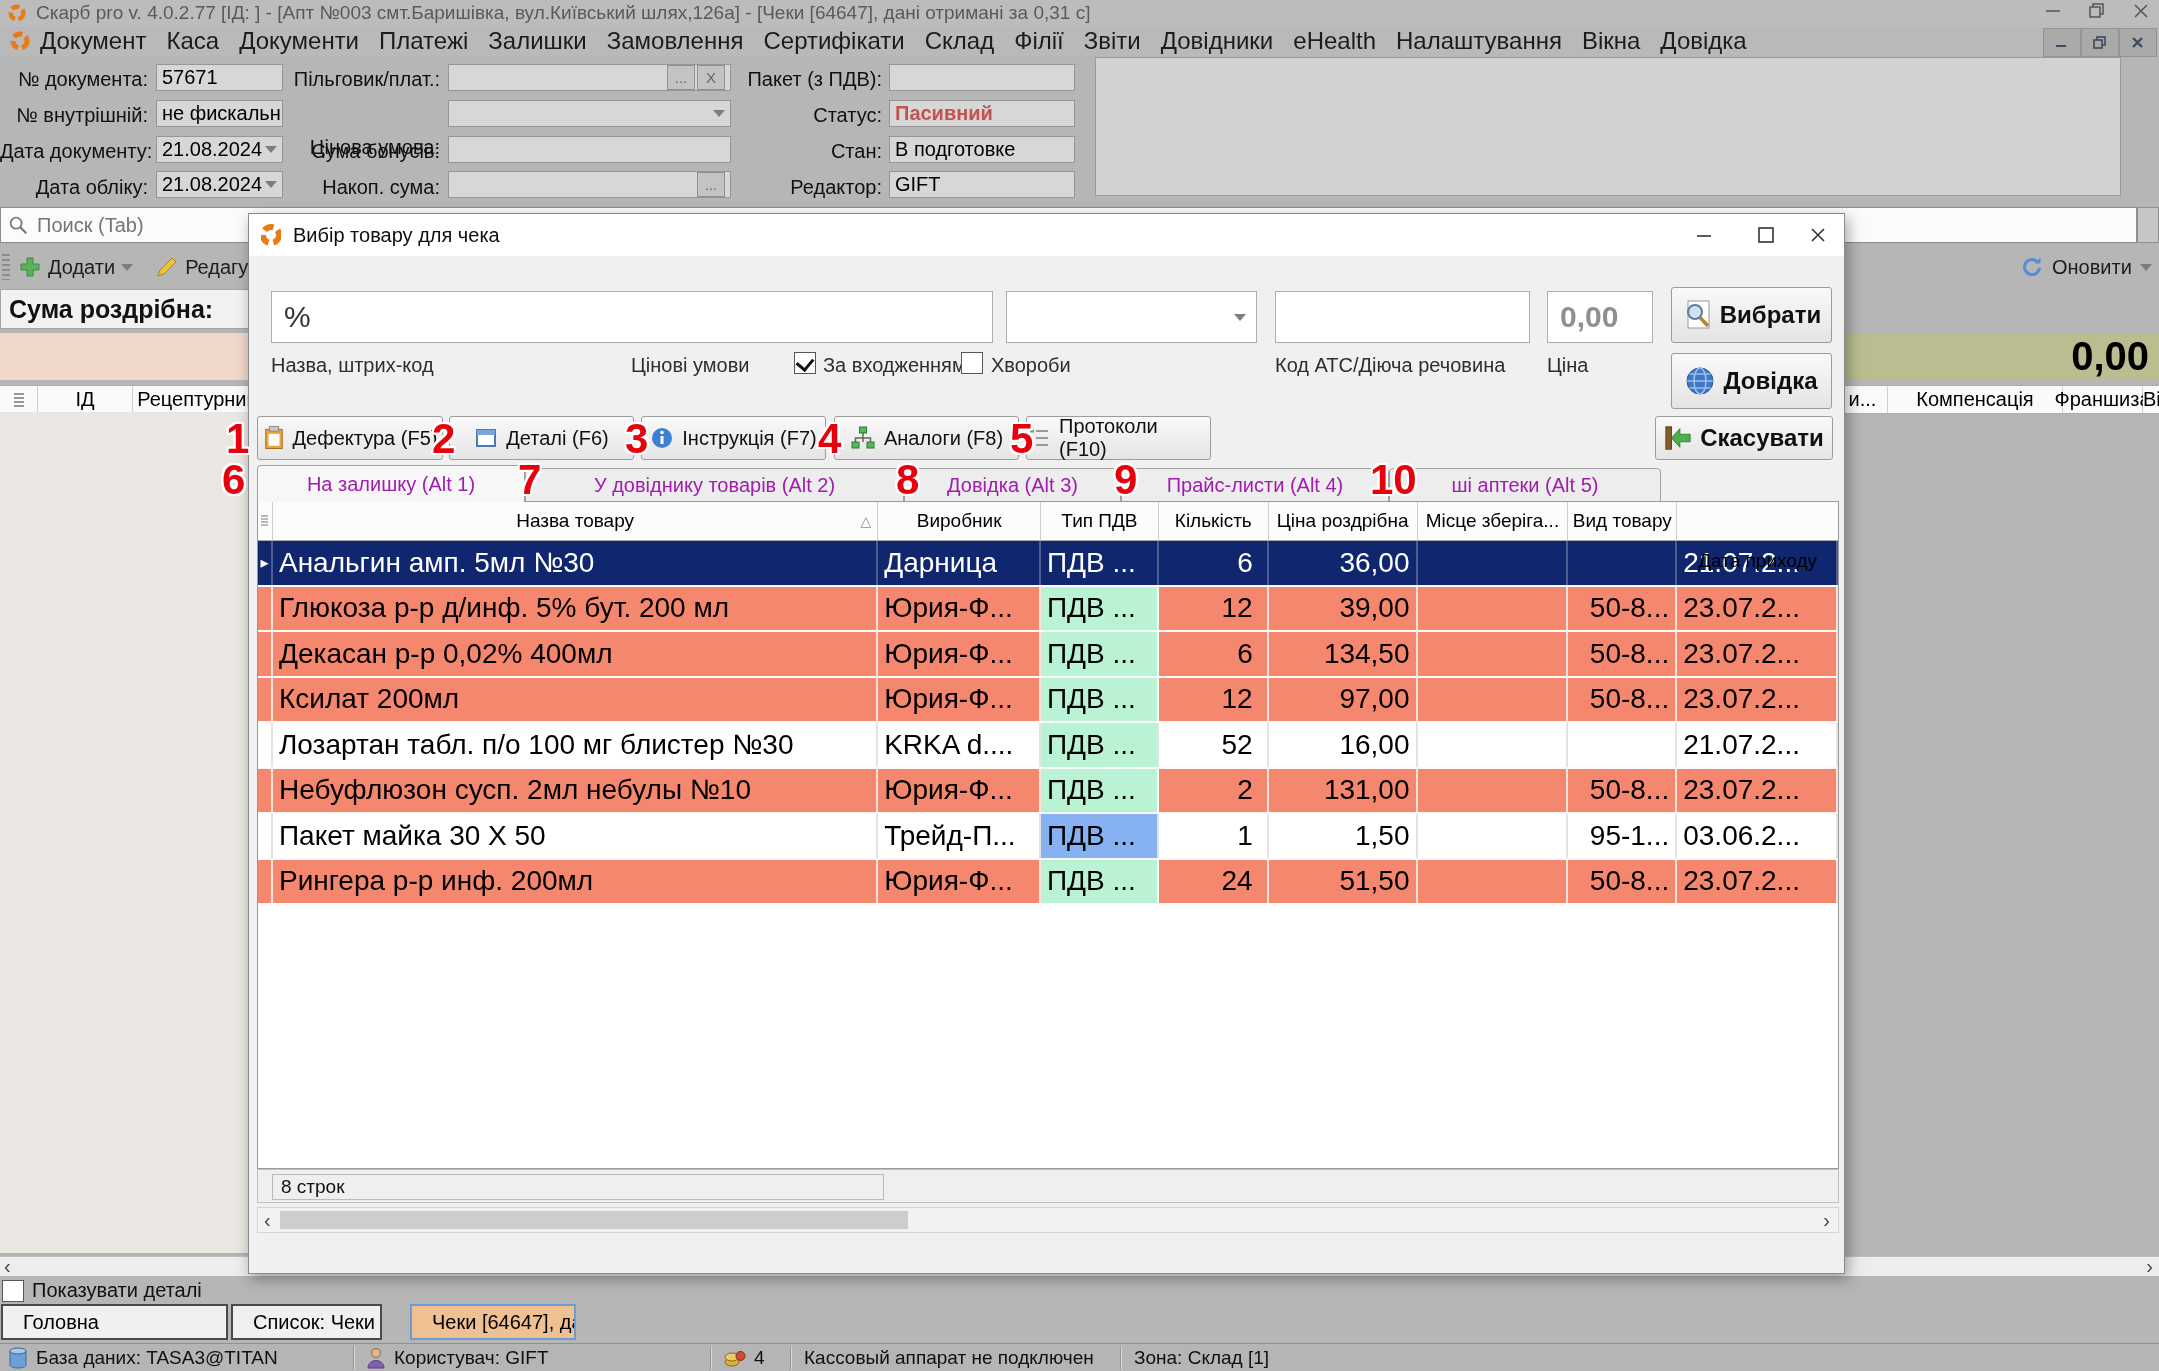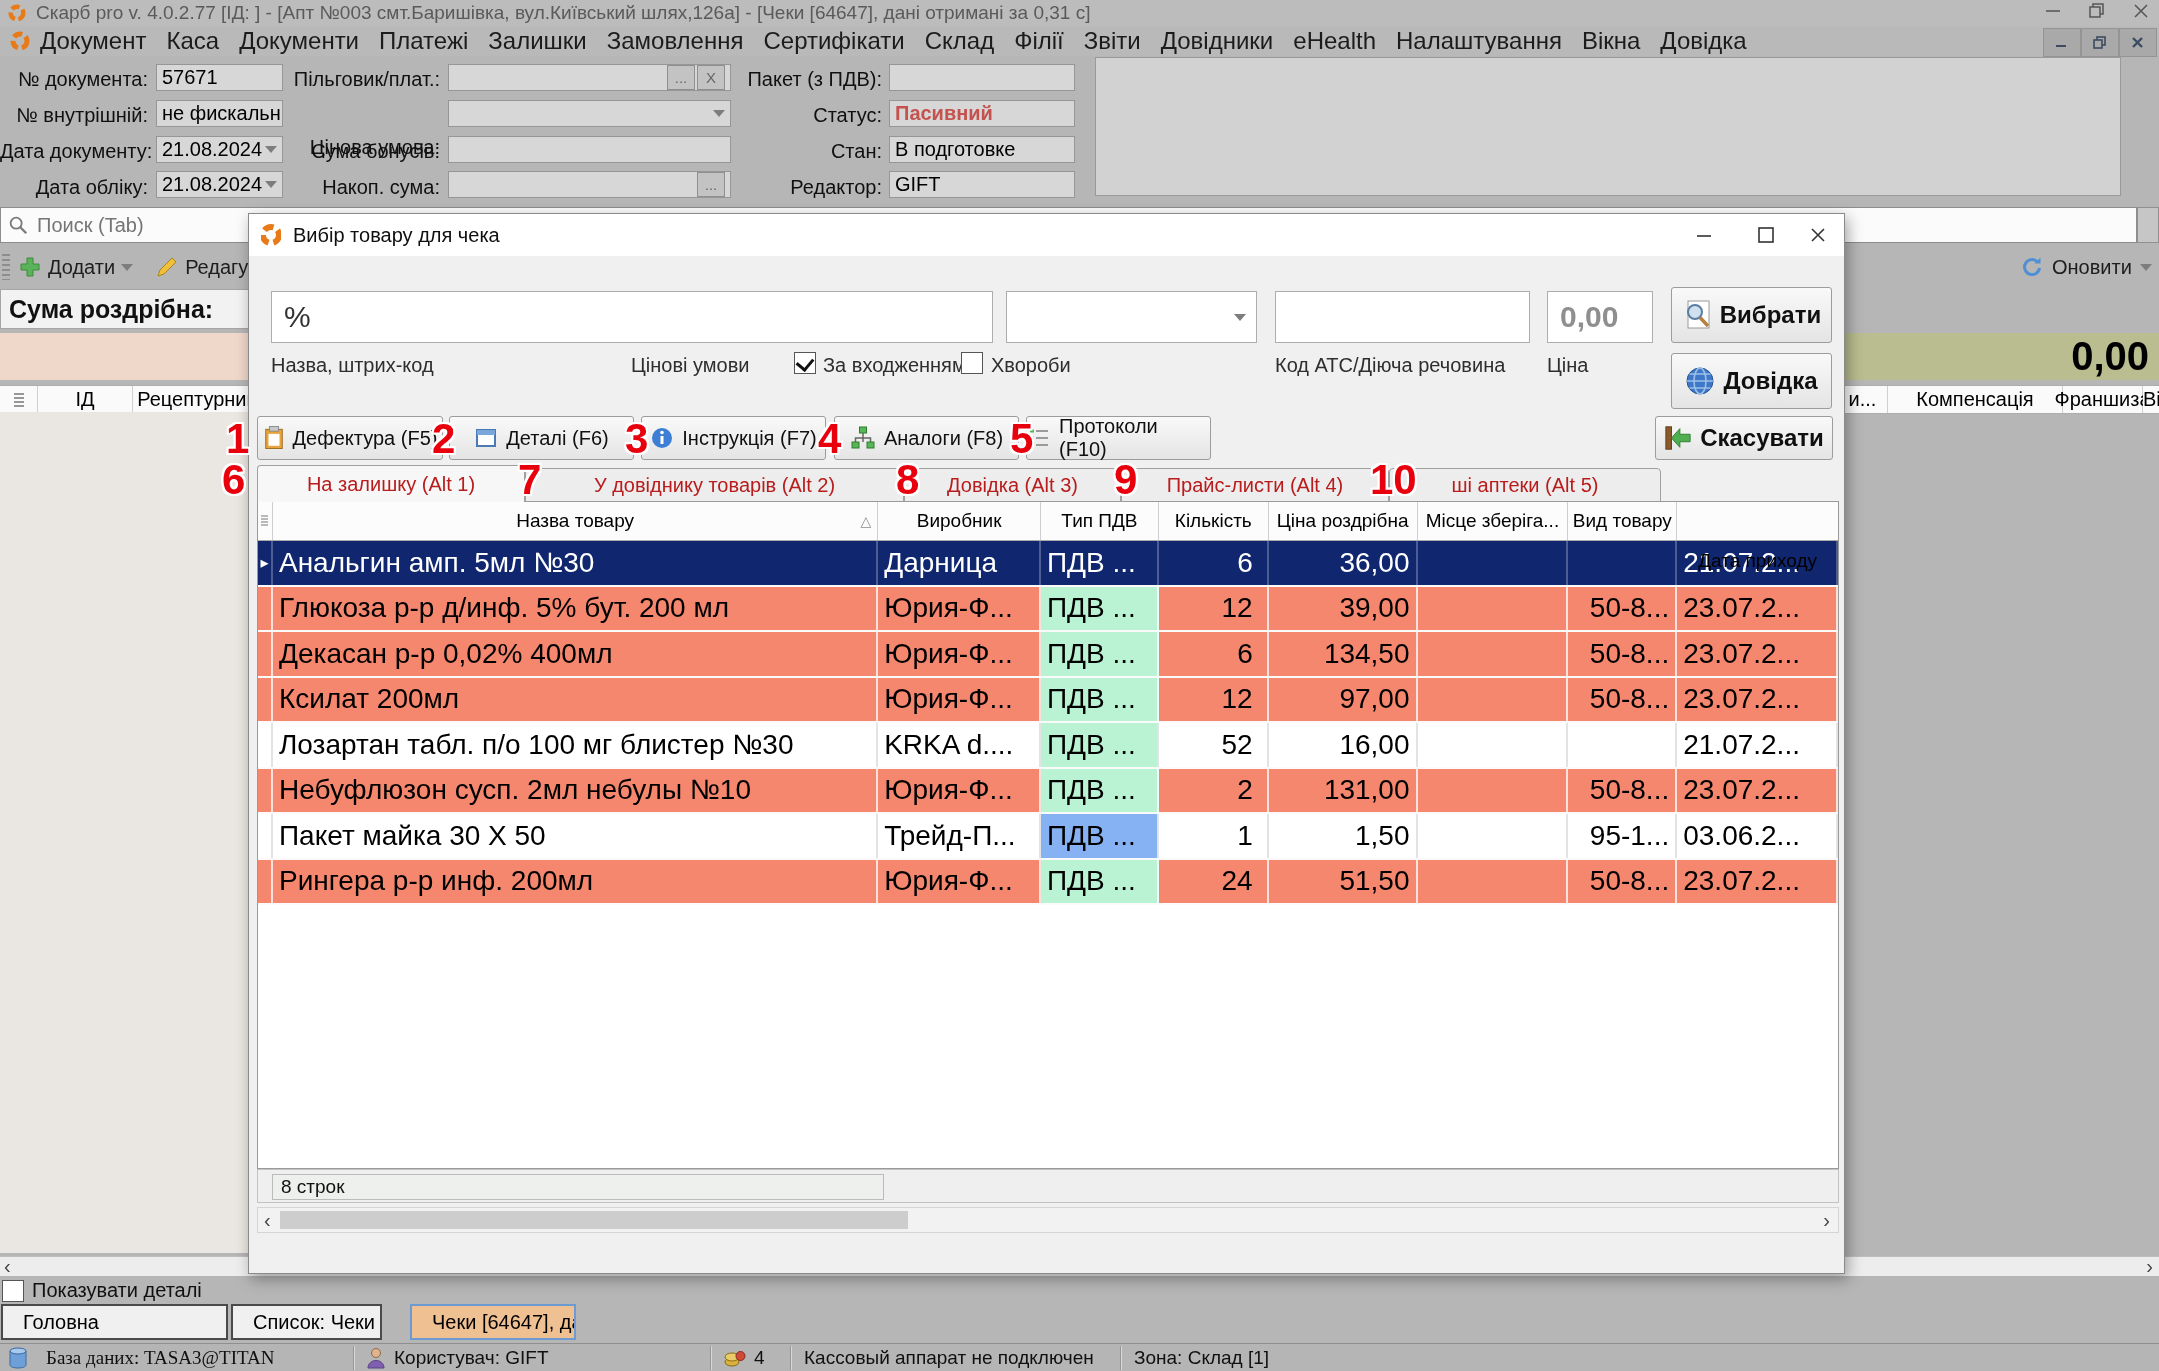--- a/index.html
+++ b/index.html
@@ -44,21 +44,21 @@
   .dinput input{width:100%;height:100%;border:0;outline:0;background:transparent;font-family:inherit;
                 font-size:30px;color:#333;padding:0 12px;box-sizing:border-box;}
   .slabel{position:absolute;font-size:20px;color:#2e2e2e;white-space:nowrap;}
   .cbx{position:absolute;width:22px;height:22px;background:#fff;border:1.5px solid #555;box-sizing:border-box;}
   .cbx.checked::after{content:"";position:absolute;left:4px;top:2px;width:9px;height:12px;
         border-right:3px solid #111;border-bottom:3px solid #111;transform:rotate(40deg);}
   .btn{position:absolute;background:linear-gradient(#f9f9f9,#e4e4e4);border:1px solid #9c9c9c;border-radius:3px;
        display:flex;align-items:center;justify-content:center;gap:8px;box-sizing:border-box;font-size:20px;color:#101010;}
   .btn.big{font-size:24px;font-weight:bold;}
   .dtab{position:absolute;box-sizing:border-box;border:1px solid #a0a0a0;background:#ededed;
-        display:flex;align-items:center;justify-content:center;font-size:20px;color:#b91c1c;
+        display:flex;align-items:center;justify-content:center;font-size:20px;color:#a21caf;
         border-top-left-radius:4px;border-top-right-radius:4px;white-space:nowrap;}
   .dtab.active{background:#f7f7f7;border-bottom:0;z-index:2;}
   .dtable{position:absolute;left:8px;top:287px;width:1582px;height:668px;background:#ffffff;
           border:1px solid #9a9a9a;box-sizing:border-box;overflow:hidden;}
   .thead{display:flex;height:38px;border-bottom:1px solid #ababab;background:#fcfcfc;}
   .thcell{height:100%;border-right:1px solid #cfcfcf;box-sizing:border-box;display:flex;align-items:center;
           justify-content:center;font-size:19px;color:#000;position:relative;white-space:nowrap;overflow:hidden;}
   .trow{display:flex;height:45.5px;box-sizing:border-box;border-bottom:2px solid #fafafa;}
   .cell{height:100%;box-sizing:border-box;display:flex;align-items:center;font-size:28px;
         white-space:nowrap;overflow:hidden;padding:0 6px;}
@@ -298,21 +298,21 @@
     <span style="font-size:20px;">Показувати деталі</span>
   </div>
 
   <div class="abs" style="left:0;top:1304px;width:2159px;height:36px;">
     <span class="navtab" style="left:1px;width:227px;">Головна</span>
     <span class="navtab" style="left:231px;width:151px;">Список: Чеки</span>
     <span class="navtab active" style="left:410px;width:166px;">Чеки [64647], дані ...</span>
   </div>
 
   <div class="abs statusbar">
-    <span class="stext" style="left:8px;gap:18px;font-family:Liberation Serif, serif;">
+    <span class="stext" style="left:8px;gap:8px;">
       <span style="display:flex;">
         <svg width="20" height="22" viewBox="0 0 20 22">
             <path d="M2 4v14c0 1.7 3.6 3 8 3s8-1.3 8-3V4" fill="#6f9fd8" stroke="#3a6aa0"></path>
             <ellipse cx="10" cy="4" rx="8" ry="3" fill="#a8c8ec" stroke="#3a6aa0"></ellipse>
           </svg>
       </span>
       <span>База даних: TASA3@TITAN</span>
     </span>
     <span class="sdiv" style="left:353px;"></span>
     <span class="stext" style="left:366px;gap:8px;">

